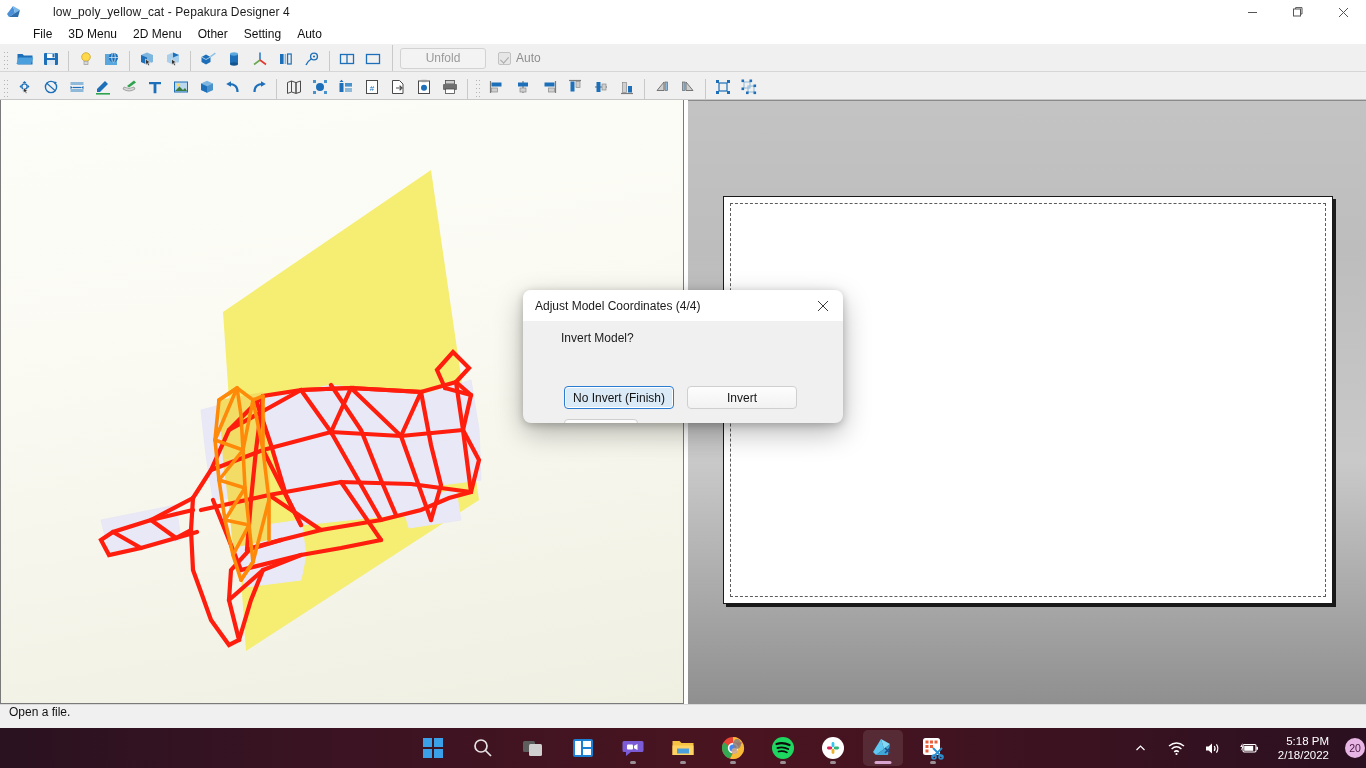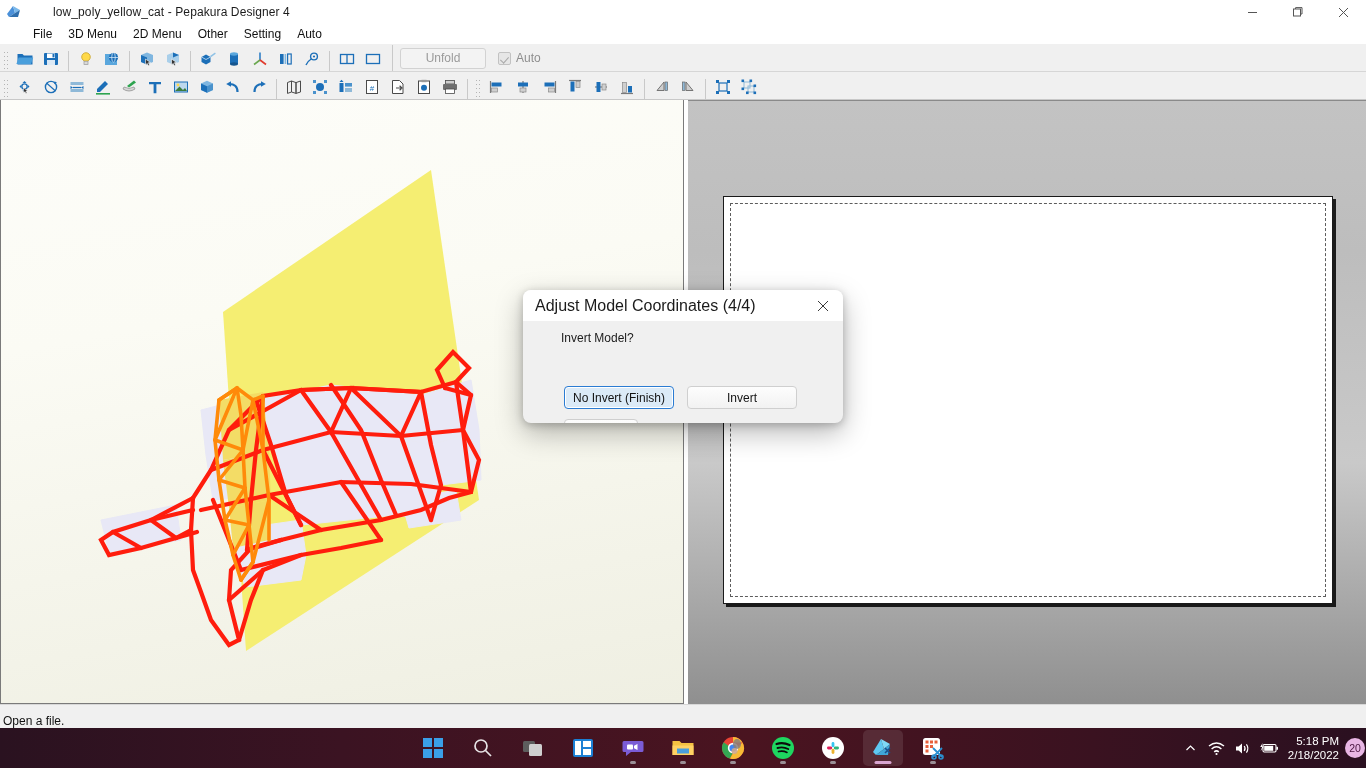--- a/index.html
+++ b/index.html
@@ -107,38 +107,38 @@
   }
   .page-margin {
     position: absolute; left: 6px; top: 6px; right: 6px; bottom: 6px;
     border: 1px dashed #5c5c5c;
   }
 
   
   .statusbar {
     position: absolute; left: 0; top: 704px; width: 1366px; height: 24px;
     background: #f0f0f0; border-top: 1px solid #d8d8d8;
-    display: flex; align-items: flex-end; padding-left: 3px;
+    display: flex; align-items: flex-start; padding-left: 9px;
   }
   .status-text { font-size: 12px; color: #121212; }
 
   
   .dialog {
     position: absolute; left: 523px; top: 290px; width: 320px; height: 133px;
     background: #f0f0f0;
     border-radius: 8px;
     box-shadow: 0 10px 28px rgba(0,0,0,.28), 0 2px 8px rgba(0,0,0,.22);
     overflow: hidden;
   }
   .dlg-title {
     height: 31px; background: #ffffff;
     display: flex; align-items: center; position: relative;
   }
   .dlg-title-text {
-    font-size: 16px; color: #1b1b1b; margin-left: 12px; white-space: nowrap;
+    font-size: 12px; color: #1b1b1b; margin-left: 12px; white-space: nowrap;
   }
   .dlg-close {
     position: absolute; right: 0; top: 0; width: 40px; height: 31px;
     display: flex; align-items: center; justify-content: center; color: #3a3a3a;
   }
   .dlg-body { position: relative; height: 102px; }
   .dlg-label {
     position: absolute; left: 38px; top: 10px; font-size: 12px; color: #1b1b1b;
   }
   .btn {
@@ -172,21 +172,21 @@
   }
   .task-icon.active { background: rgba(255,255,255,.10); }
   .run-dot {
     position: absolute; bottom: 2px; left: 50%; transform: translateX(-50%);
     width: 6px; height: 3px; border-radius: 2px; background: #9a8f96;
   }
   .run-dot.wide { width: 17px; background: #d9a5d0; }
 
   .tray {
     position: absolute; right: 0; top: 0; height: 40px;
-    display: flex; align-items: center; gap: 0;
+    display: flex; align-items: center; gap: 10px;
     color: #ffffff;
   }
   .tray-btn { width: 26px; height: 40px; display: flex; align-items: center; justify-content: center; }
   .clock {
     display: flex; flex-direction: column; align-items: flex-end;
     font-size: 11.5px; line-height: 14px; color: #fff; margin-left: 6px; margin-right: 6px;
   }
   .badge {
     width: 20px; height: 20px; border-radius: 50%;
     background: #e8b6e4; color: #4a1540; font-size: 10.5px;

